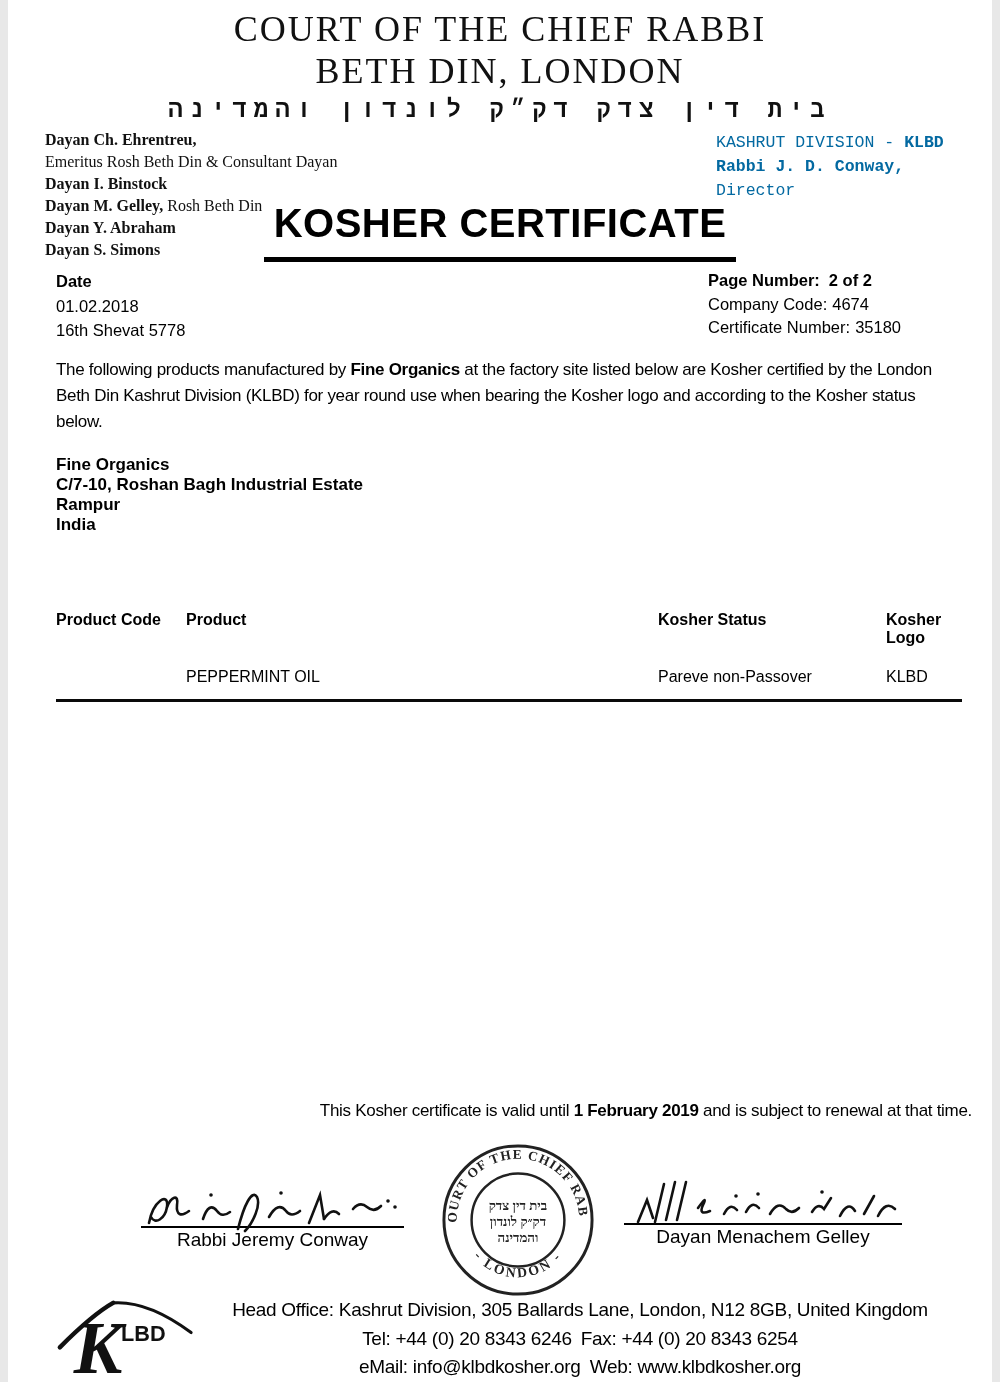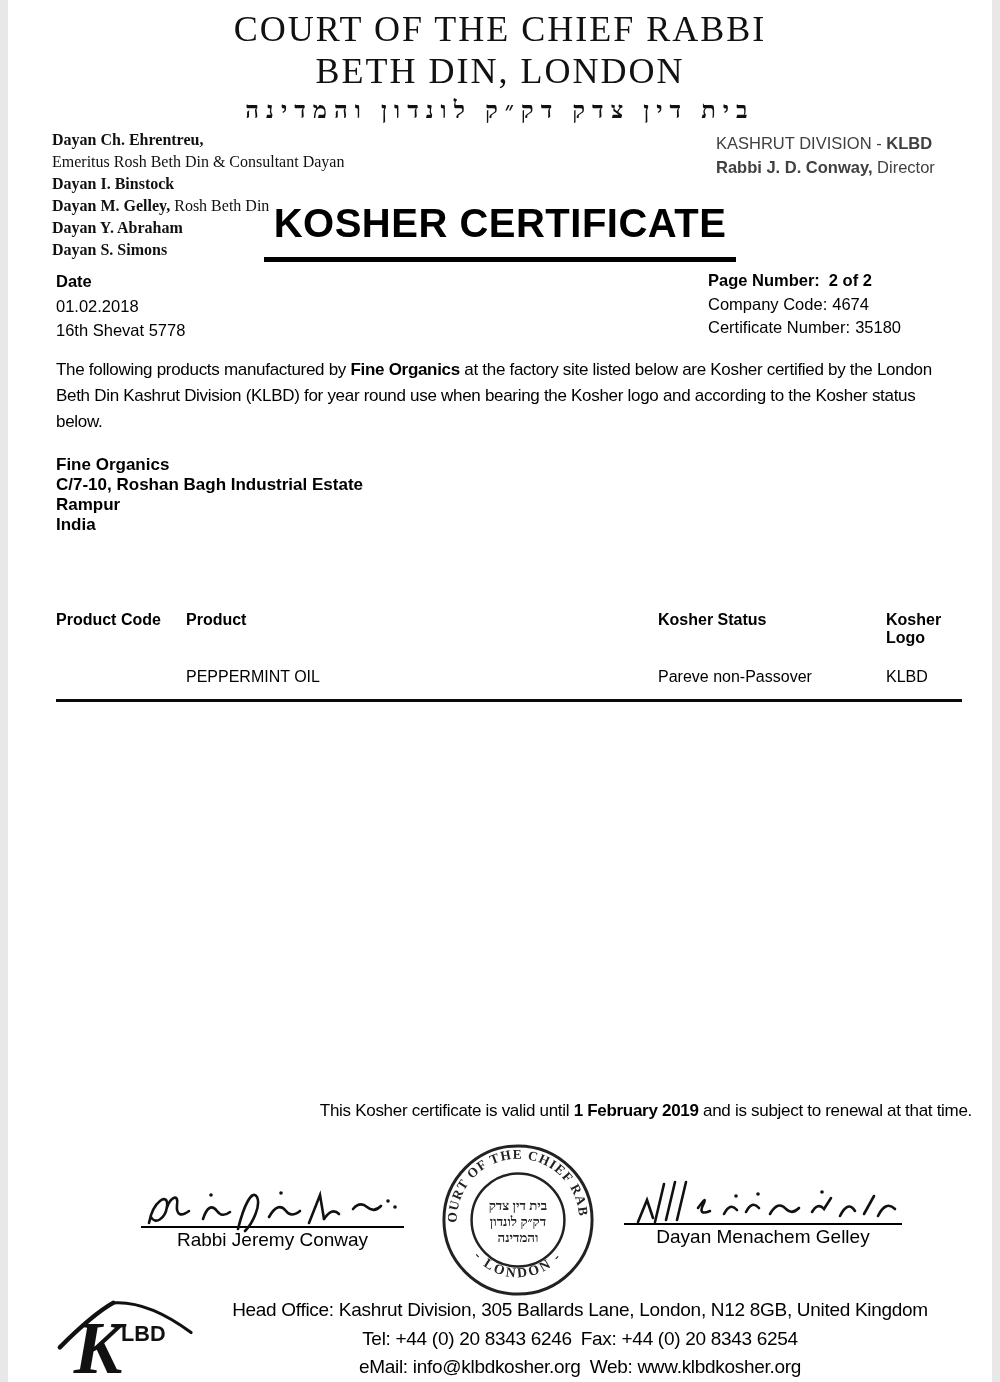--- a/index.html
+++ b/index.html
@@ -5,24 +5,24 @@
   html,body { margin:0; padding:0; background:#e8e8e8; }
   .page {
     position:relative; width:984px; height:1382px; margin:0 auto;
     background:#ffffff; color:#000;
     font-family:"Liberation Sans", sans-serif;
     overflow:hidden;
   }
   
   .hdr { position:absolute; left:0; right:0; top:8px; text-align:center; }
   .hdr-line { font-family:"Liberation Serif", serif; font-size:36px; line-height:42px; letter-spacing:2px; color:#111; }
-  .hdr-hebrew { font-family:Liberation Serif, serif; font-weight:bold; font-size:24px; letter-spacing:7px; margin-top:5px; direction:rtl; color:#111; }
-  
-  .officials-left { position:absolute; left:44px; top:129px; font-family:"Liberation Serif", serif; font-size:16px; line-height:22px; color:#111; }
-  .officials-right { position:absolute; left:708px; top:131px; font-family:Liberation Sans, sans-serif; font-size:16.5px; line-height:24px; color:#404040; }
+  .hdr-hebrew { font-family:Liberation Mono, monospace; font-weight:bold; font-size:24px; letter-spacing:7px; margin-top:5px; direction:rtl; color:#111; }
+  
+  .officials-left { position:absolute; left:37px; top:129px; font-family:"Liberation Serif", serif; font-size:16px; line-height:22px; color:#111; }
+  .officials-right { position:absolute; left:708px; top:131px; font-family:Liberation Mono, monospace; font-size:16.5px; line-height:24px; color:#0369a1; }
   .b { font-weight:bold; }
   
   .cert-title-wrap { position:absolute; left:0; right:0; top:201px; text-align:center; }
   .cert-title { display:inline-block; font-size:40px; font-weight:bold; letter-spacing:0.5px; border-bottom:5px solid #000000; padding:0 10px 11px 10px; }
   
   .meta-left  { position:absolute; left:48px;  top:269px; font-size:16.5px; line-height:24.5px; }
   .meta-right { position:absolute; left:700px; top:269px; font-size:16.5px; line-height:23.5px; }
   .gap-sm { margin-left:5px; }
   .gap-md { margin-left:9px; }
   

